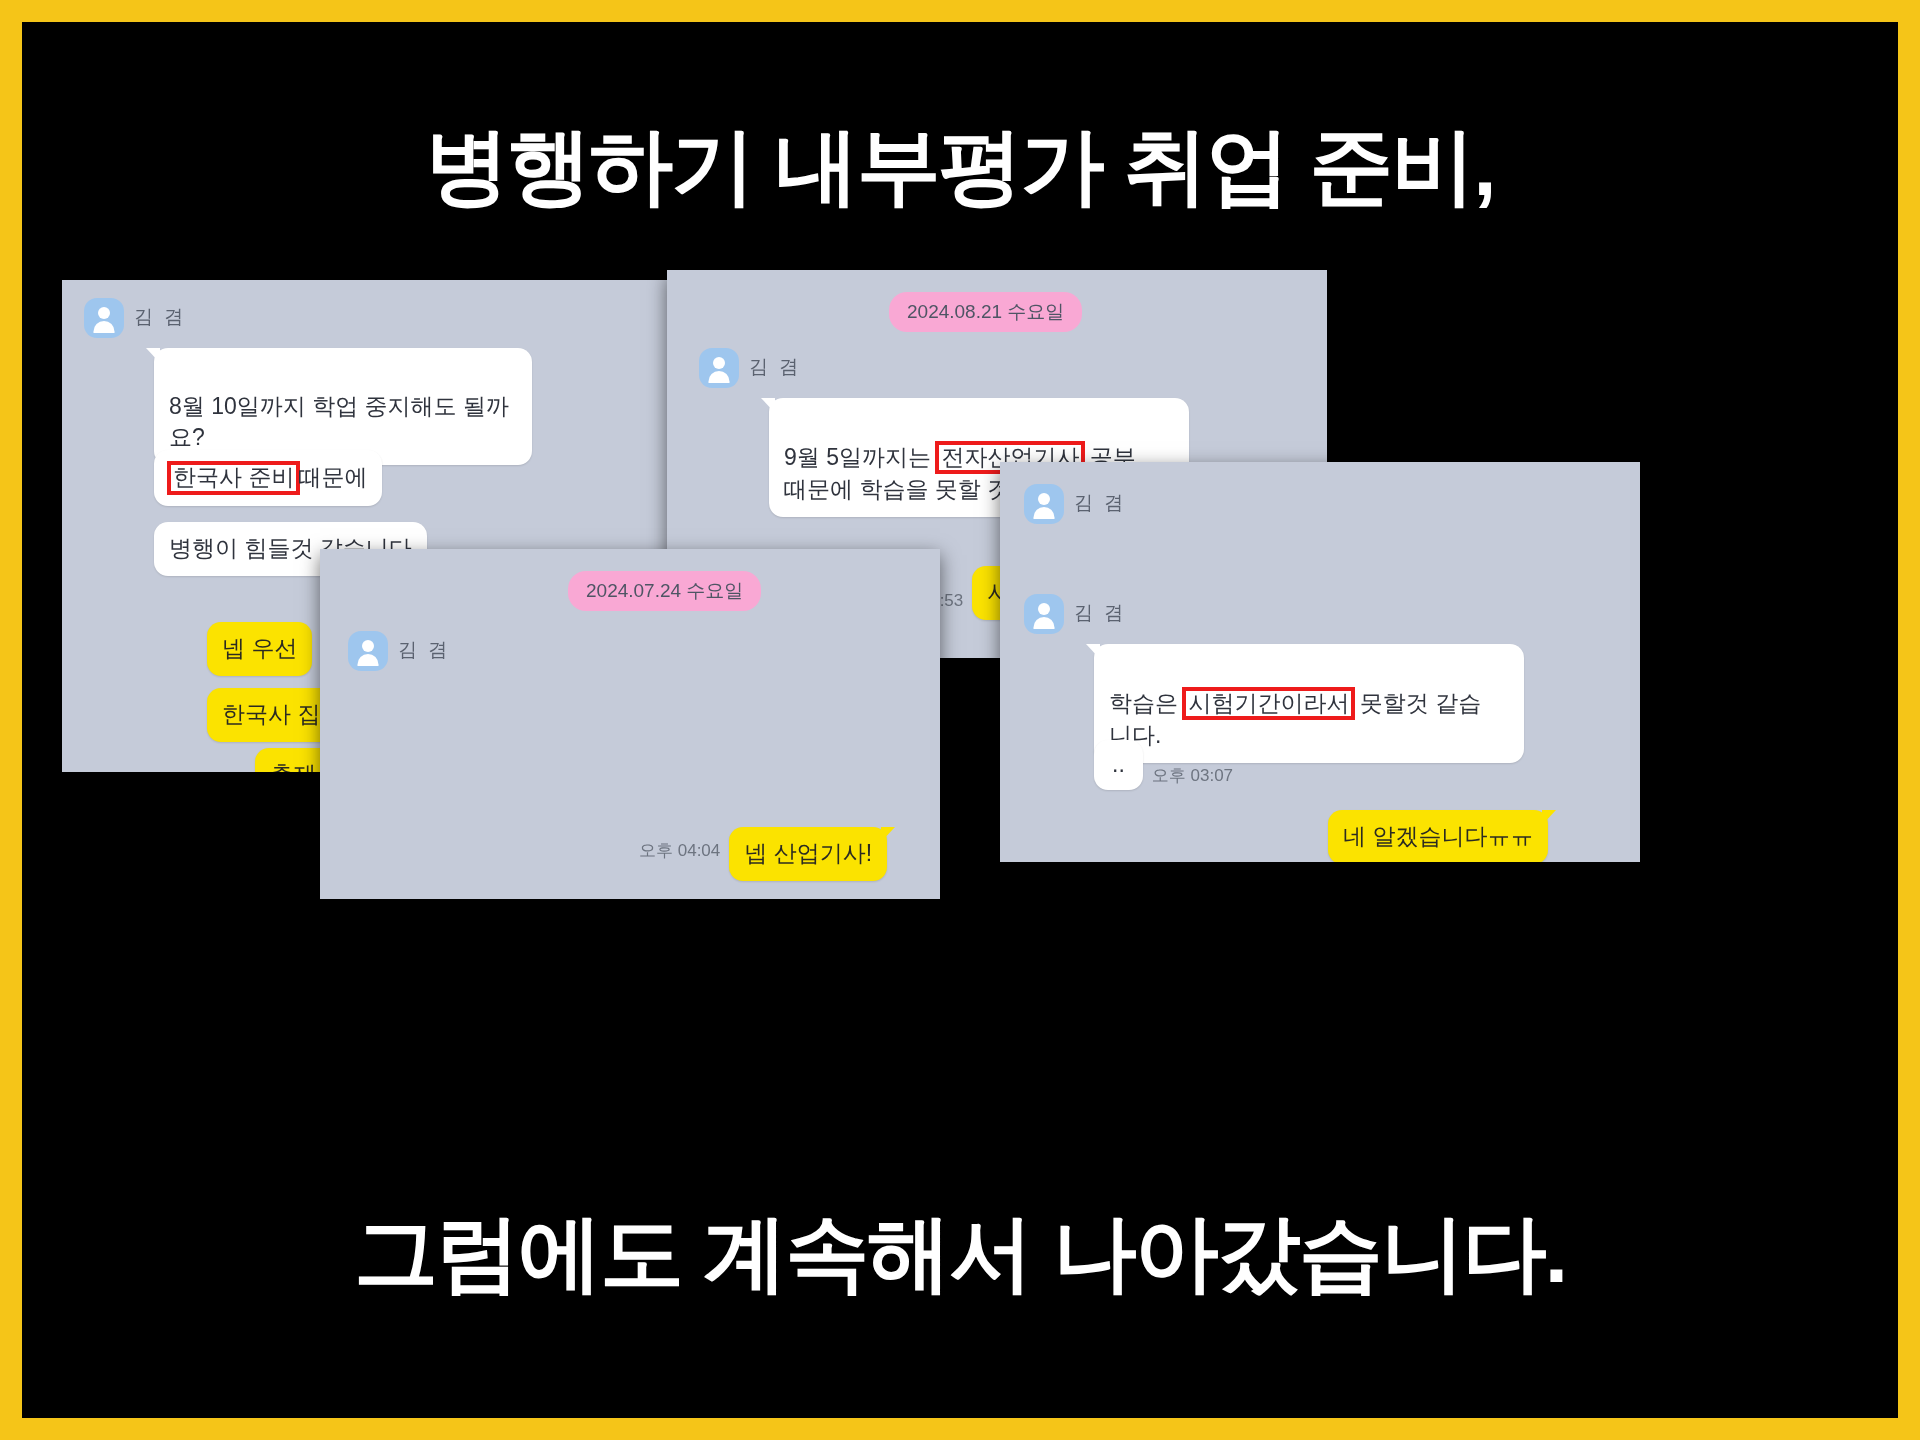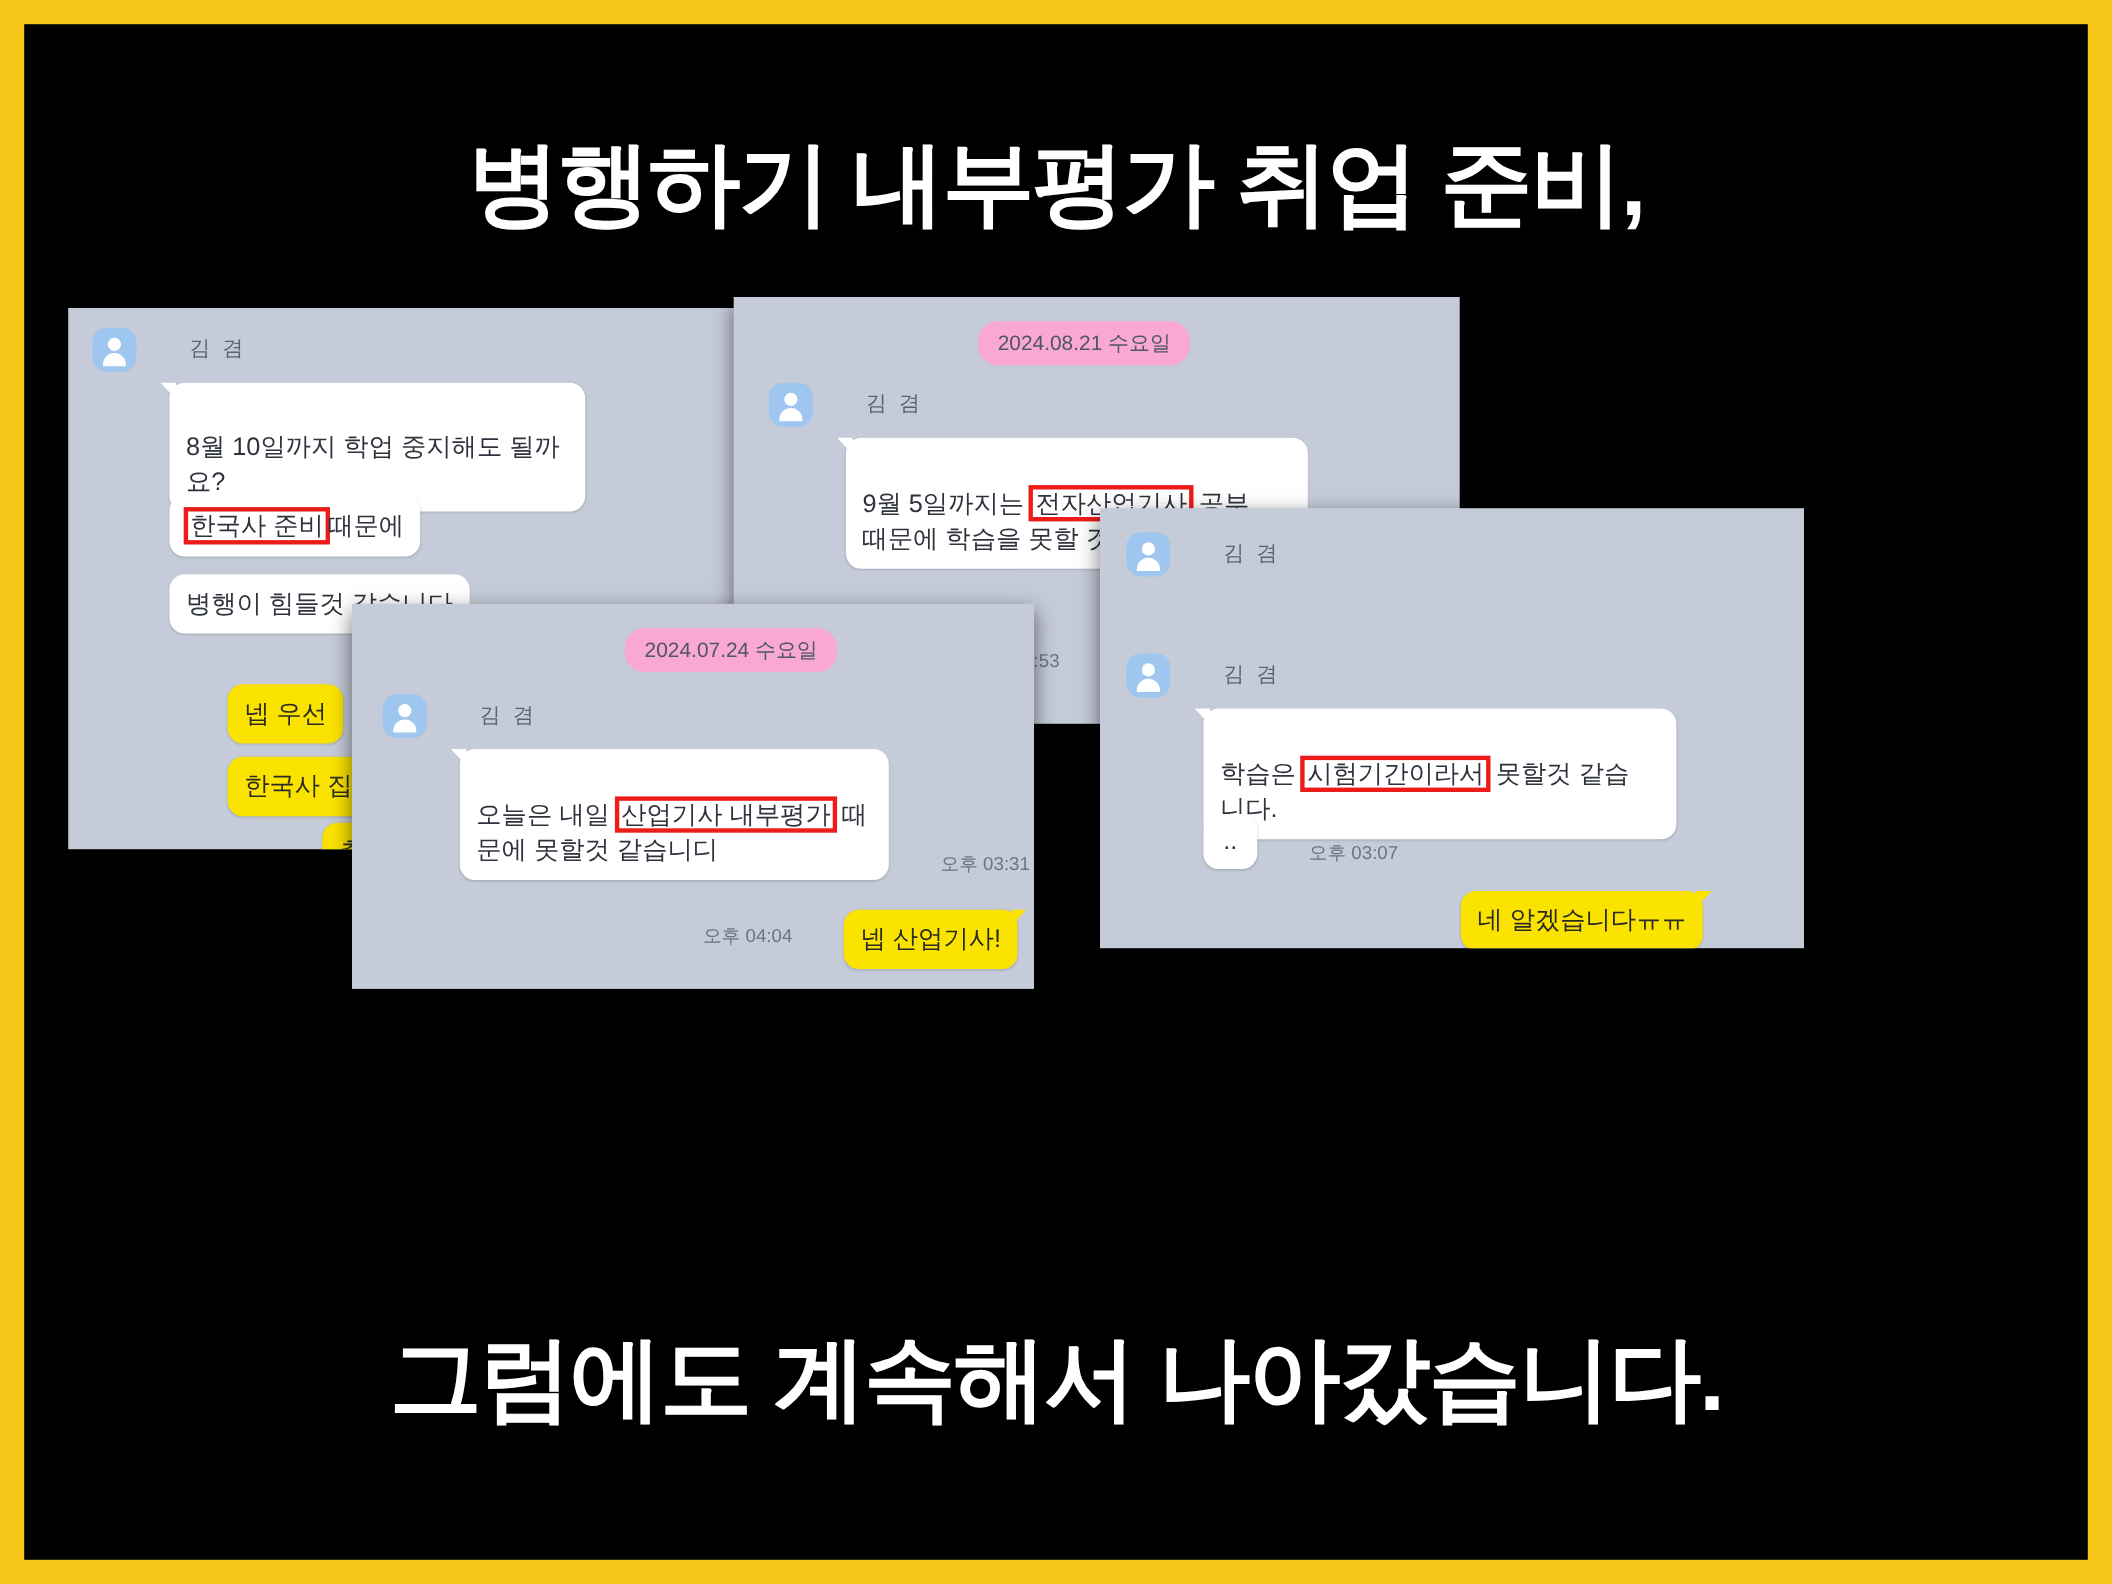--- a/index.html
+++ b/index.html
@@ -31,21 +31,20 @@
   .shot{
     position:absolute;
     background:#c5cbd9;
     box-shadow:0 6px 18px rgba(0,0,0,0.55);
     overflow:hidden;
   }
   .row{
     position:absolute;
     display:flex;
     align-items:flex-end;
-    gap:38px;
   }
   .avatar{
     width:40px;height:40px;
     border-radius:13px;
     background:#9ec6ee;
     position:relative;
     flex:none;
   }
   .avatar::before{
     content:"";
@@ -238,27 +237,20 @@
 
   <div class="shot" style="left:298px;top:527px;width:620px;height:350px;">
 
     <div class="datechip" style="left:248px;top:22px;text-align:right;">2024.07.24 수요일</div>
 
     <div class="row" style="left:28px;top:82px;">
       <div class="avatar"></div>
       <div class="sender" style="margin-bottom:8px;">김 겸</div>
     </div>
 
-    <div class="row" style="left:98px;top:132px;">
-      <div class="bubble tail" style="white-space:pre-line;width:360px;">
-        <span>오늘은 내일 </span><span class="hl nowrap">산업기사 내부평가</span><span> 때
-문에 못할것 같습니디</span>
-      </div>
-      <div class="time">오후 03:31</div>
-    </div>
 
     <div class="row" style="left:310px;top:278px;">
       <div class="time" style="margin-bottom:19px;">오후 04:04</div>
       <div class="bubble yellow tail-r">
         <span>넵 산업기사!</span>
       </div>
     </div>
   </div>
 
   <div class="title title-bottom">그럼에도 계속해서 나아갔습니다.</div>

